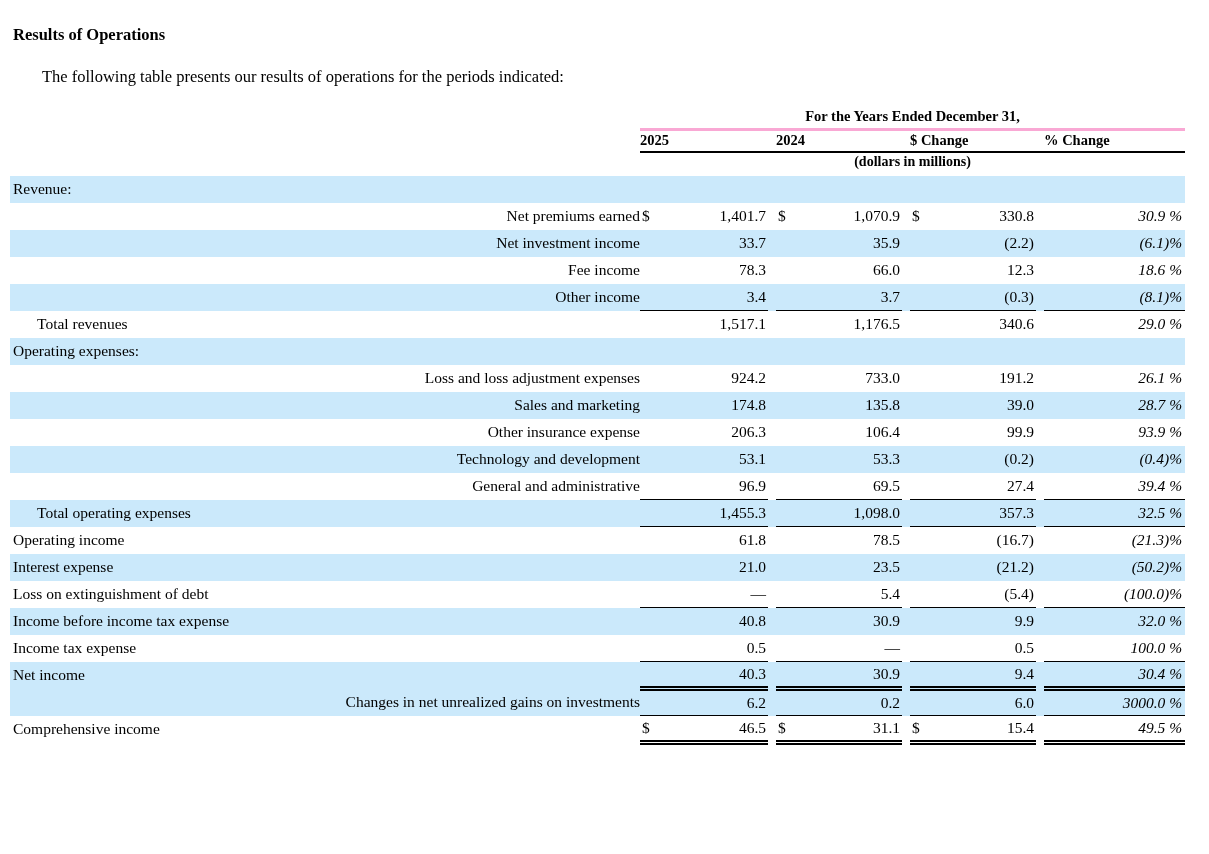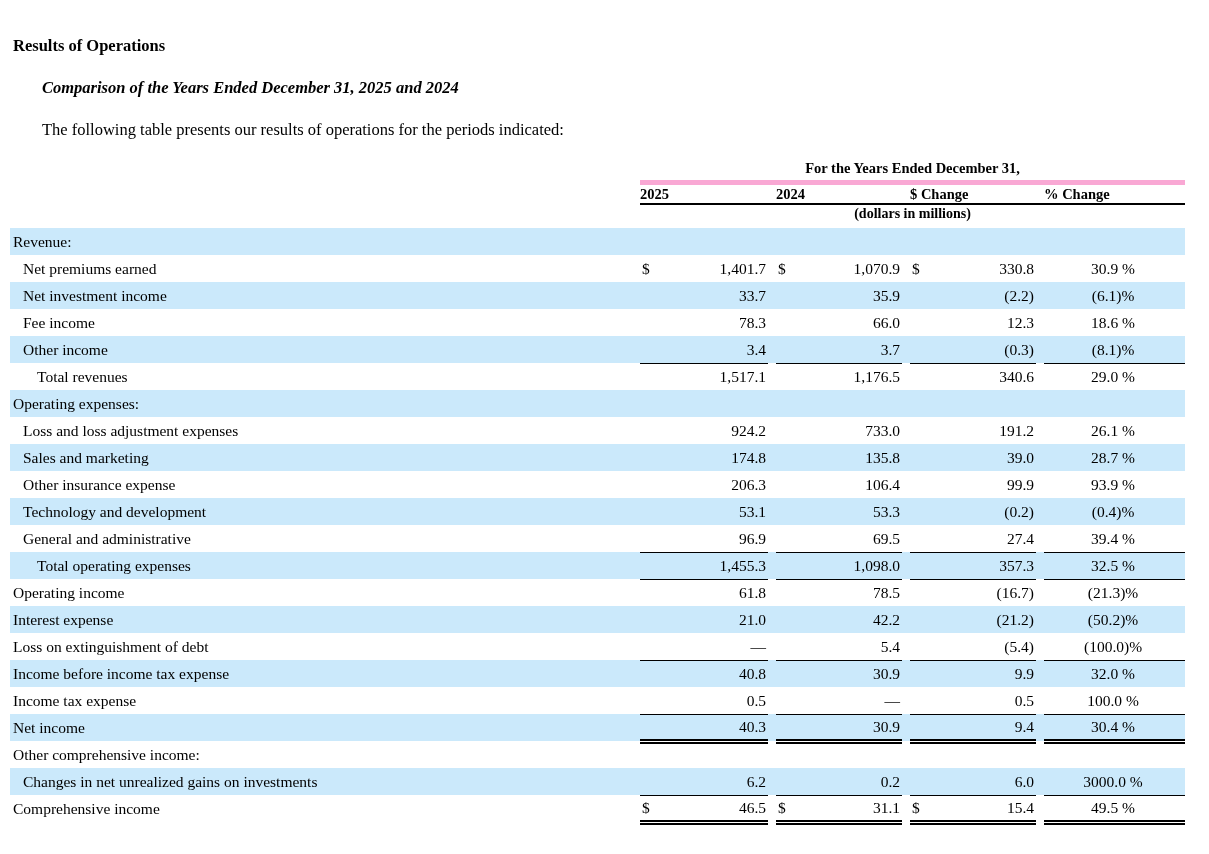--- a/index.html
+++ b/index.html
@@ -10,21 +10,21 @@
     background: #ffffff;
     color: #000000;
     font-family: "Liberation Serif", serif;
     overflow: hidden;
   }
   .page { position: relative; width: 1209px; height: 854px; }
 
   .title {
     font-size: 16.5px;
     font-weight: bold;
-    margin: 36px 0 0 13px;
+    margin: 25px 0 0 13px;
     line-height: 1.2;
   }
   .subtitle {
     font-size: 16.5px;
     font-weight: bold;
     font-style: italic;
     margin: 22px 0 0 42px;
     line-height: 1.2;
   }
   .intro {
@@ -47,21 +47,21 @@
   col.c-num3  { width: 126px; }
   col.c-pct   { width: 141px; }
 
   td, th { padding: 0; vertical-align: middle; }
 
   
   thead .span-head {
     font-weight: bold;
     font-size: 14.5px;
     text-align: center;
-    border-bottom: 5px solid #f9a8d4;
+    border-bottom: 3px solid #f9a8d4;
     height: 26px;
     vertical-align: bottom;
     padding-bottom: 3px;
   }
   thead .col-head, thead .col-head-gap {
     border-bottom: 2.5px solid #000;
     height: 22px;
     vertical-align: middle;
   }
   thead .col-head {
@@ -77,45 +77,44 @@
     vertical-align: middle;
     padding-bottom: 5px;
   }
 
   
   tbody tr { height: 27px; padding-left: 25px; }
   tbody tr.hl td { background: #cbe9fb; }
 
   td.lbl { text-align: left; white-space: nowrap; overflow: hidden; }
   td.lbl.ind0 { padding-left: 3px; }
-  td.lbl.ind1 { padding-left: 13px; }
+  td.lbl.ind1 { padding-left: 13px; text-align: right; }
   td.lbl.ind2 { padding-left: 27px; }
 
   td.num { padding: 0 2px; }
   td.num .cellwrap {
     display: flex;
     justify-content: space-between;
     align-items: baseline;
     width: 100%;
   }
   td.num .cur { text-align: left; }
   td.num .val { margin-left: auto; text-align: right; }
 
-  td.pct { text-align: center; padding-right: 3px; white-space: nowrap; }
+  td.pct { text-align: right; padding-right: 3px; white-space: nowrap; font-style: italic; }
 
   td.b1 { border-bottom: 1.5px solid #000; }
   td.b2 { border-bottom: 5px double #000; margin-left: 8px; }
 </style>
 </head>
 <body>
 
 <div class="page">
 
   <div class="title">Results of Operations</div>
-  <div class="subtitle">Comparison of the Years Ended December 31, 2025 and 2024</div>
   <div class="intro">The following table presents our results of operations for the periods indicated:</div>
 
   <table class="results">
     <colgroup>
       <col class="c-label">
       <col class="c-num1">
       <col class="c-gap">
       <col class="c-num2">
       <col class="c-gap">
       <col class="c-num3">
@@ -468,21 +467,21 @@
           <td class="num">
             <div class="cellwrap">
               <span class="cur"></span>
               <span class="val">21.0</span>
             </div>
           </td>
           <td class="gap"></td>
           <td class="num">
             <div class="cellwrap">
               <span class="cur"></span>
-              <span class="val">42.2</span>
+              <span class="val">23.5</span>
             </div>
           </td>
           <td class="gap"></td>
           <td class="num">
             <div class="cellwrap">
               <span class="cur"></span>
               <span class="val">(21.2)</span>
             </div>
           </td>
           <td class="gap"></td>
@@ -581,30 +580,20 @@
           <td class="gap"></td>
           <td class="num b2">
             <div class="cellwrap">
               <span class="cur"></span>
               <span class="val">9.4</span>
             </div>
           </td>
           <td class="gap"></td>
           <td class="pct b2">30.4 %</td>
         </tr>
-        <tr>
-          <td class="lbl ind0">Other comprehensive income:</td>
-          <td class="num"></td>
-          <td class="gap"></td>
-          <td class="num"></td>
-          <td class="gap"></td>
-          <td class="num"></td>
-          <td class="gap"></td>
-          <td class="pct"></td>
-        </tr>
         <tr class="hl">
           <td class="lbl ind1">Changes in net unrealized gains on investments</td>
           <td class="num b1">
             <div class="cellwrap">
               <span class="cur"></span>
               <span class="val">6.2</span>
             </div>
           </td>
           <td class="gap"></td>
           <td class="num b1">

